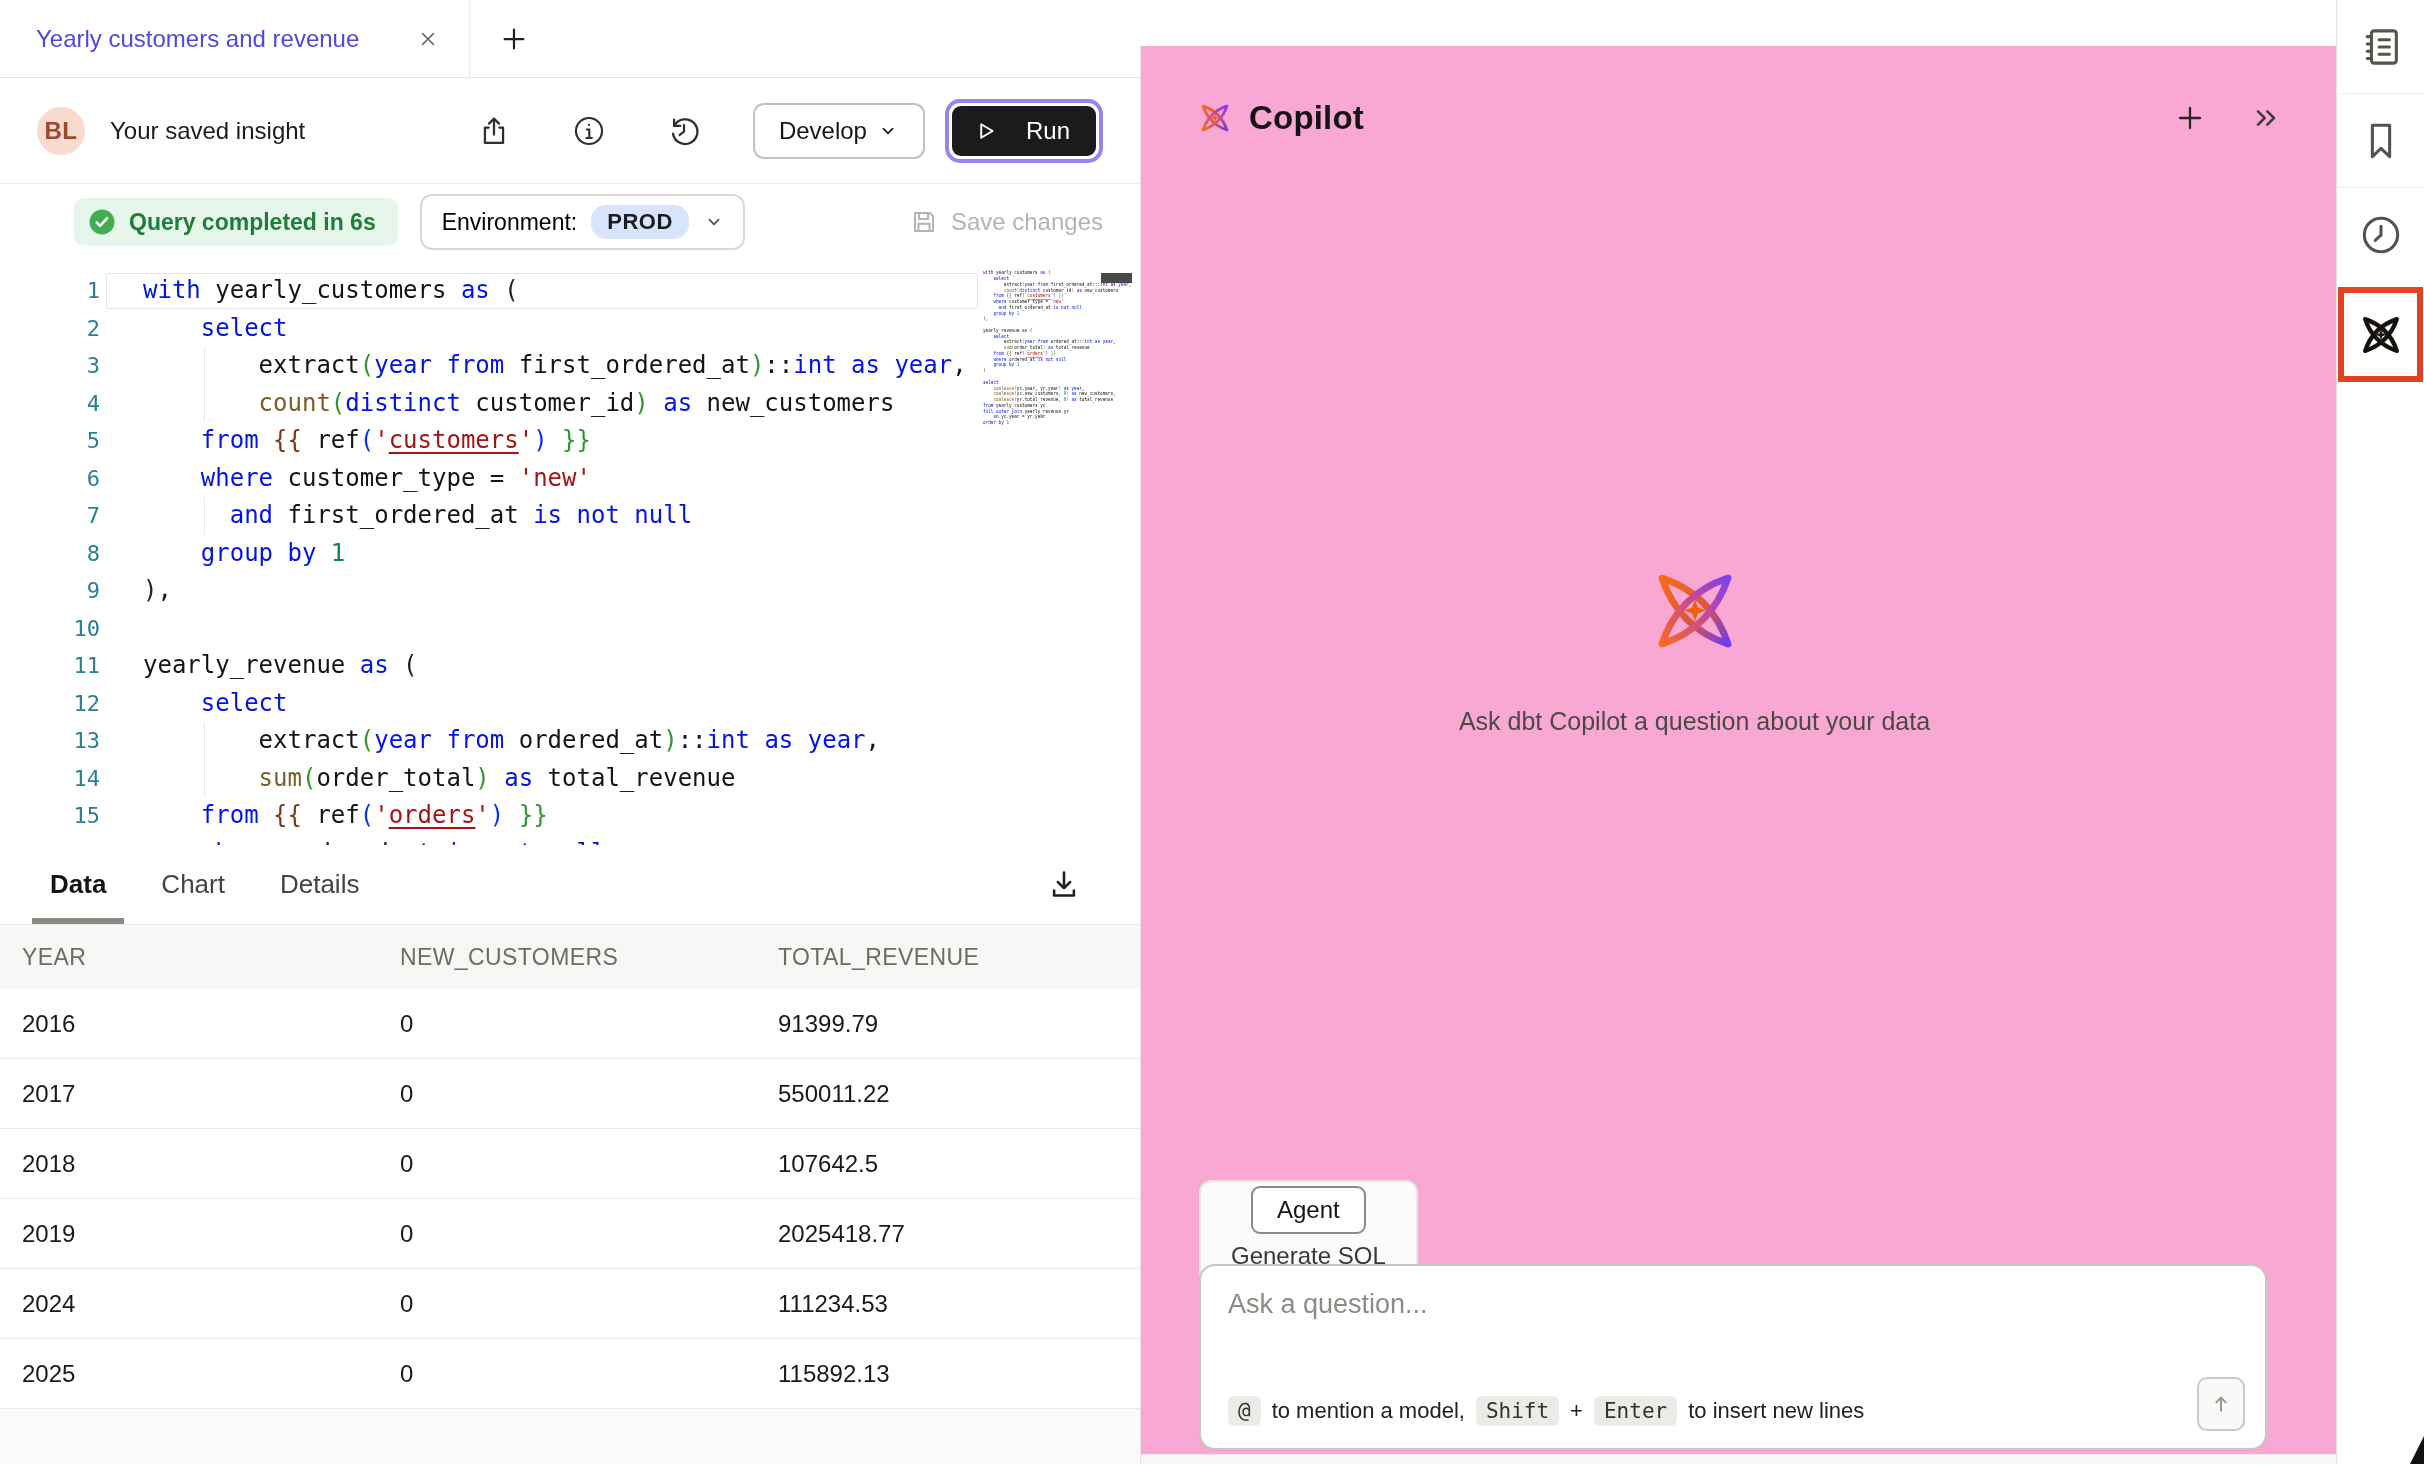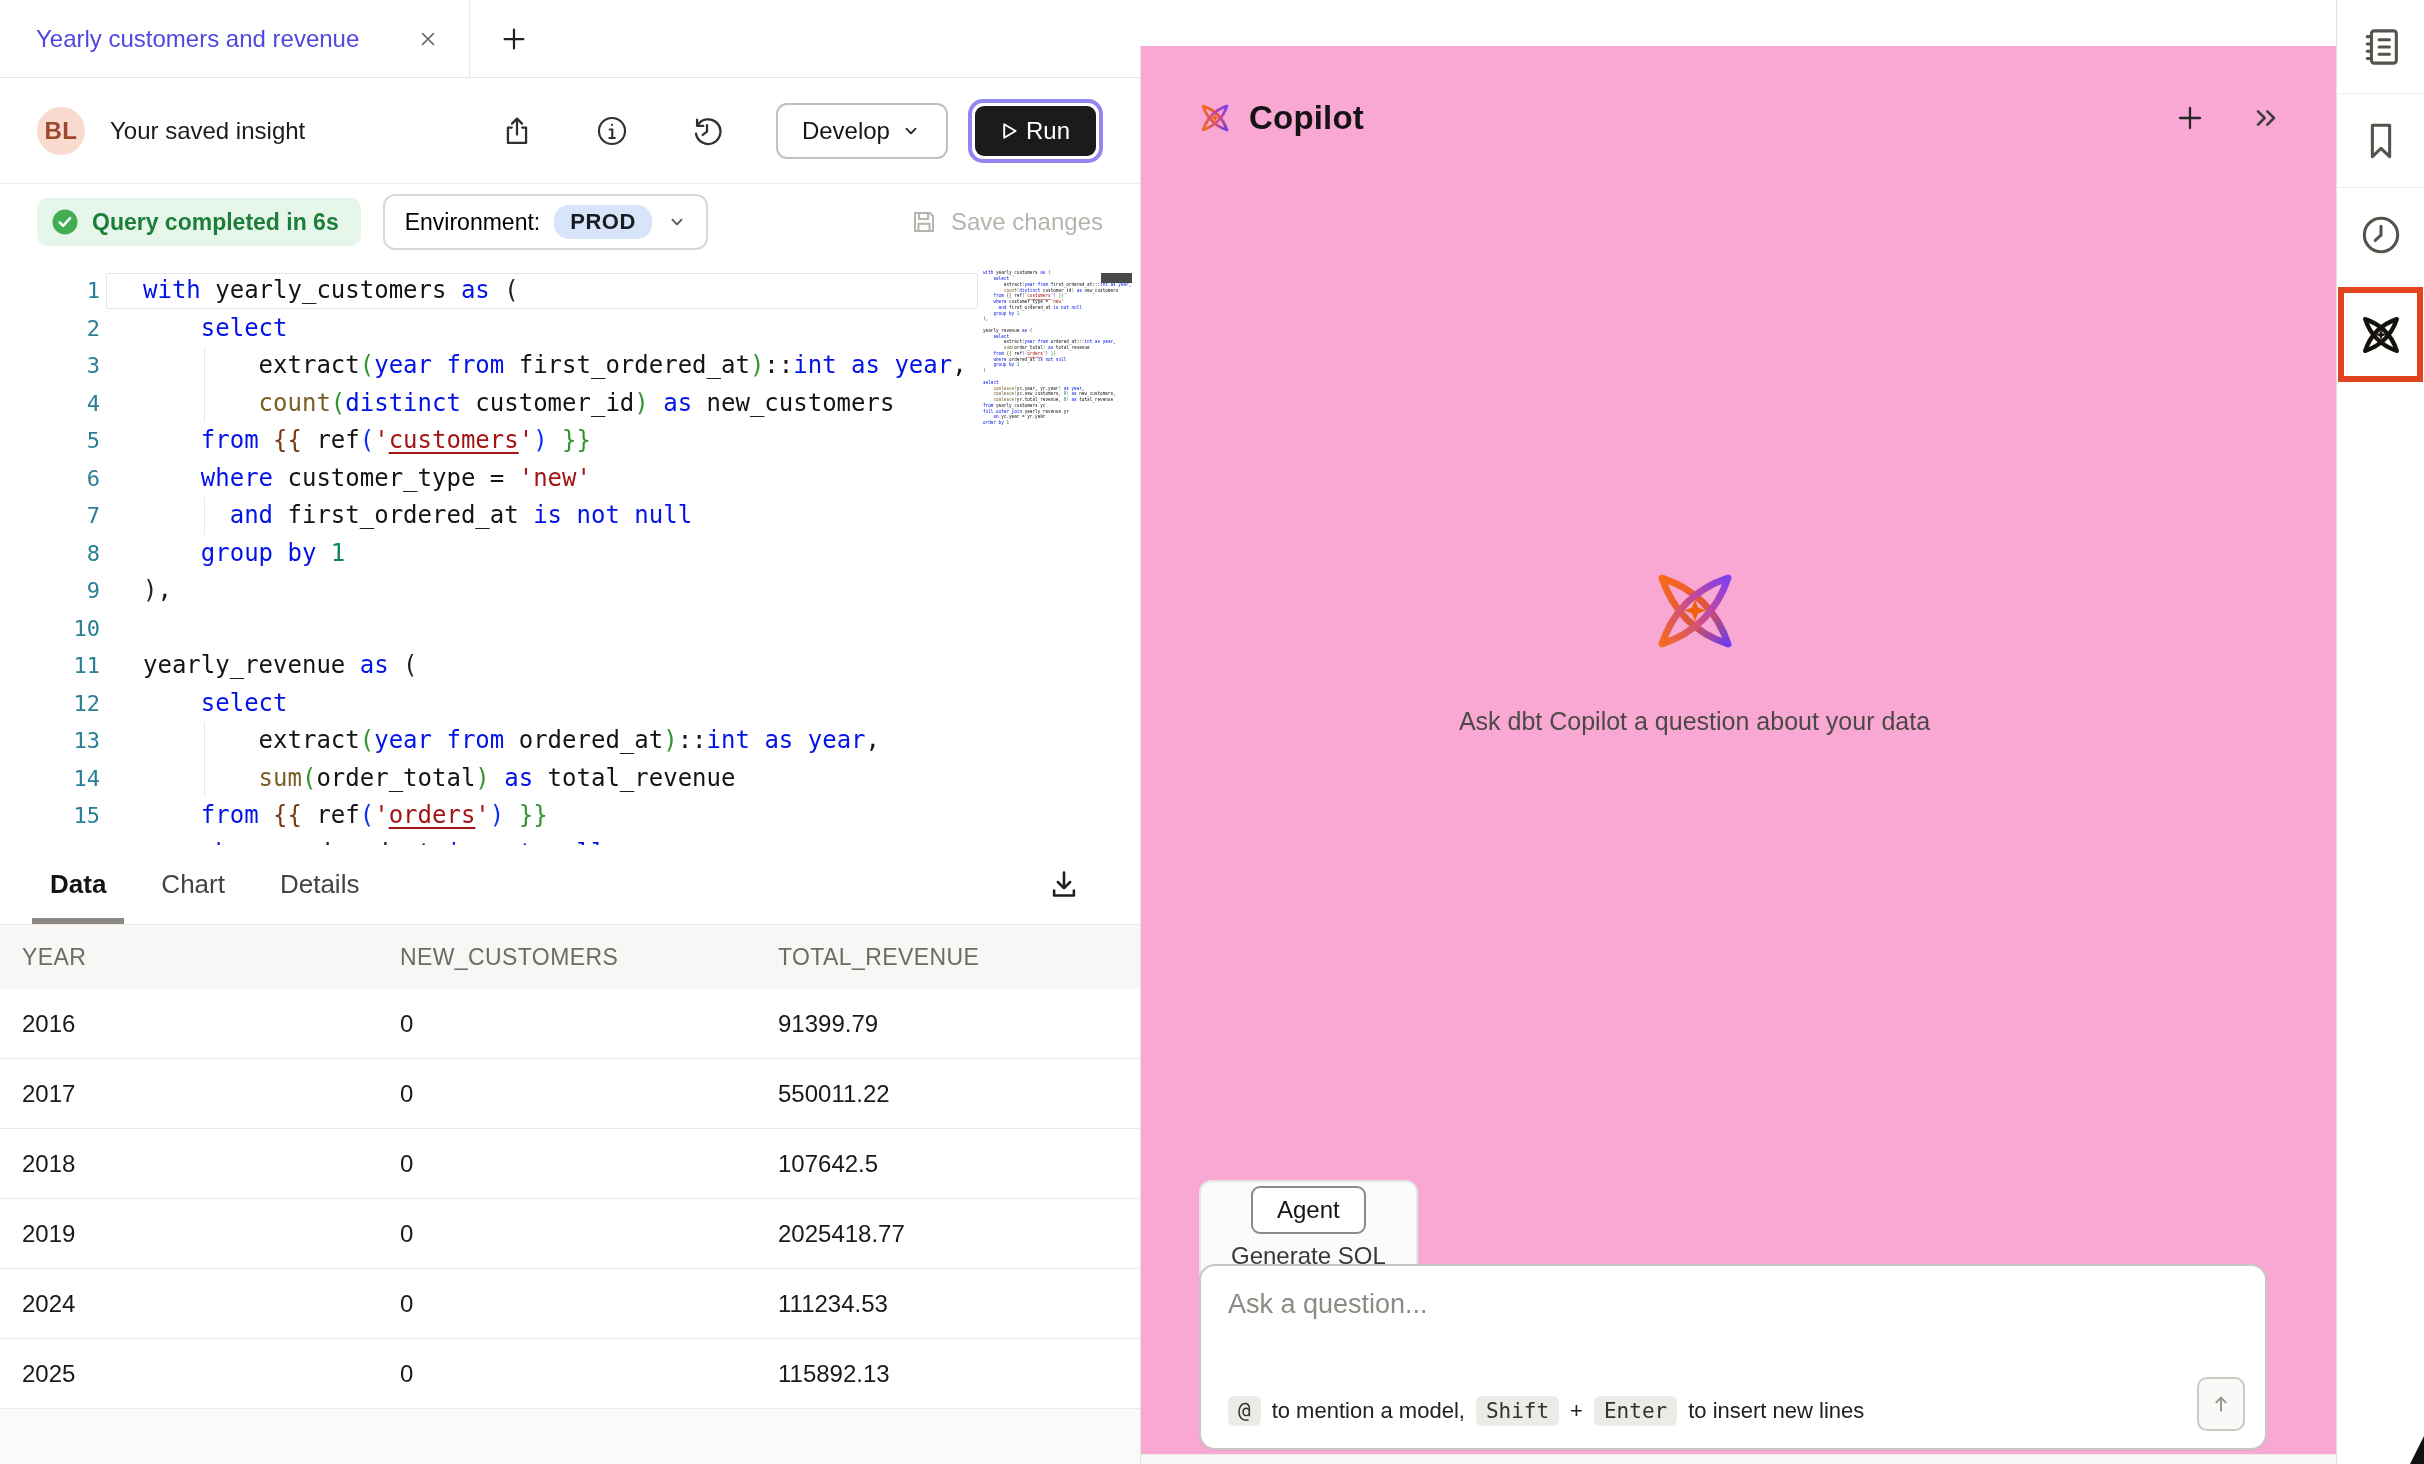--- a/index.html
+++ b/index.html
@@ -20,25 +20,25 @@
 
   .toolbar { position:absolute; left:0; top:78px; width:100%; height:106px; border-bottom:1px solid #ececec; display:flex; align-items:center; padding:0 37px 0 37px; }
   .avatar { width:48px; height:48px; border-radius:50%; background:#f8dbce; color:#9c4a2f; font-size:24px; font-weight:700; display:flex; align-items:center; justify-content:center; letter-spacing:.5px; flex:none; }
   .insight-label { margin-left:25px; font-size:24px; color:#1c1c1c; }
   .toolbar-actions { margin-left:auto; display:flex; align-items:center; }
   .icon-btn { background:none; border:none; width:38px; height:38px; display:flex; align-items:center; justify-content:center; cursor:pointer; margin-left:57px; }
   .icon-btn svg { width:34px; height:34px; }
   .develop-btn { margin-left:50px; display:flex; align-items:center; gap:10px; background:#fff; border:2px solid #c3c1bd; border-radius:11px; padding:12px 24px; font-size:24px; color:#161616; cursor:pointer; font-family:inherit; }
   .develop-btn svg { width:22px; height:22px; }
   .run-ring { margin-left:20px; border:4px solid var(--run-ring,#9186f2); border-radius:15px; padding:3px; }
-  .run-btn { display:flex; align-items:center; gap:5px; background:var(--run-bg,#1b1b1d); color:#fff; border:none; border-radius:9px; padding:11px 26px 11px 20px; font-size:24px; font-weight:500; cursor:pointer; font-family:inherit; }
+  .run-btn { display:flex; align-items:center; gap:28px; background:var(--run-bg,#1b1b1d); color:#fff; border:none; border-radius:9px; padding:11px 26px 11px 20px; font-size:24px; font-weight:500; cursor:pointer; font-family:inherit; }
   .run-btn svg { width:26px; height:26px; }
 
   .statusbar { position:absolute; left:0; top:184px; width:100%; height:76px; display:flex; align-items:center; padding:0 37px 0 37px; }
-  .query-pill { display:flex; align-items:center; gap:12px; background:var(--status-green-bg,#e7f6ea); border-radius:10px; padding:9px 22px 9px 13px; }
+  .query-pill { display:flex; align-items:center; gap:12px; background:var(--status-green-bg,#e7f6ea); border-radius:10px; padding:9px 22px 9px 13px;margin-left:37px; }
   .query-pill svg { width:30px; height:30px; flex:none; }
   .query-pill span { font-size:23px; font-weight:700; color:var(--status-green-fg,#1c7e39); }
   .env-ctl { margin-left:22px; display:flex; align-items:center; gap:14px; border:2px solid #dad8d4; border-radius:12px; padding:9px 18px 9px 20px; cursor:pointer; }
   .env-label { font-size:23px; color:#000000; }
   .env-pill { background:var(--prod-bg,#d7e4f9); color:#191c22; font-size:22px; font-weight:600; border-radius:15px; padding:4px 16px; letter-spacing:.5px; }
   .env-ctl svg { width:22px; height:22px; }
   .save-group { margin-left:auto; display:flex; align-items:center; gap:12px; color:#b7b3ad; cursor:default; }
   .save-group svg { width:30px; height:30px; }
   .save-group span { font-size:24px; font-weight:500; }
 

